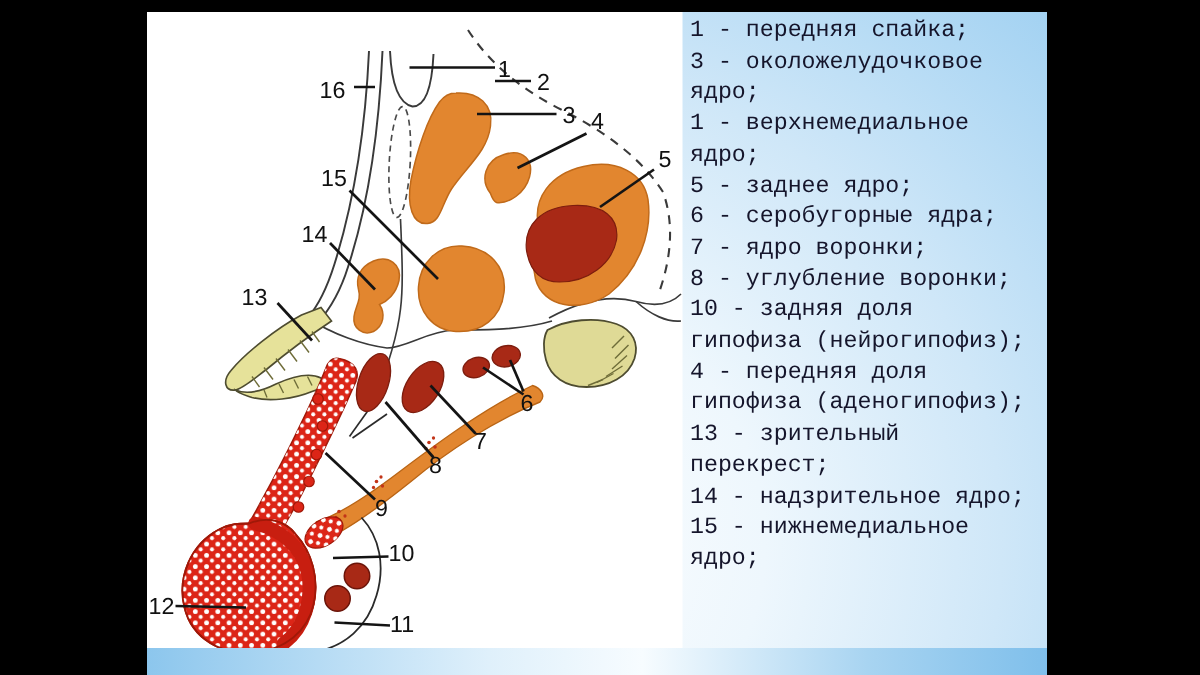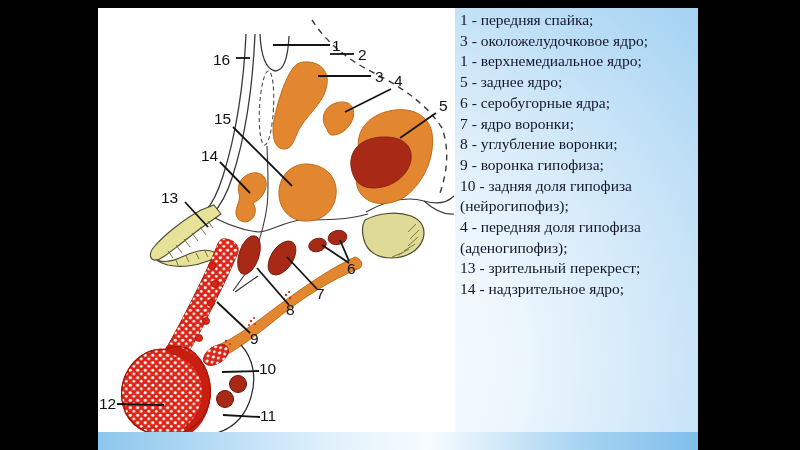--- a/index.html
+++ b/index.html
@@ -14,21 +14,21 @@
   }
   .diagram-panel{
     position:absolute;left:0;top:0;width:357px;height:424px;background:#ffffff;
   }
   .bottom-bar{
     position:absolute;left:0;bottom:0;width:600px;height:18px;
     background:linear-gradient(90deg,#8cc6ed 0%,#dff0fb 38%,#f7fcff 55%,#a8d4f1 80%,#7fbfeb 100%);
   }
   .legend{
     position:absolute;left:362px;top:2px;width:232px;
-    font-family:Liberation Serif, serif;
+    font-family:Liberation Mono, monospace;
     font-size:15.5px;line-height:20.7px;color:#15152b;
   }
   .legend .entry{margin:0;padding:0;}
   svg text.lbl{
     font-family:"Liberation Sans",sans-serif;
     font-size:15.5px;fill:#111;
   }
 </style>
 </head>
 <body>
@@ -204,21 +204,21 @@
   </div>
 
   <div class="legend">
     <div class="entry">1 - передняя спайка;</div>
     <div class="entry">3 - околожелудочковое ядро;</div>
     <div class="entry">1 - верхнемедиальное ядро;</div>
     <div class="entry">5 - заднее ядро;</div>
     <div class="entry">6 - серобугорные ядра;</div>
     <div class="entry">7 - ядро воронки;</div>
     <div class="entry">8 - углубление воронки;</div>
-    <div class="entry">9 - воронка гипофиза;</div>
     <div class="entry">10 - задняя доля гипофиза (нейрогипофиз);</div>
     <div class="entry">4 - передняя доля гипофиза (аденогипофиз);</div>
     <div class="entry">13 - зрительный перекрест;</div>
     <div class="entry">14 - надзрительное ядро;</div>
+    <div class="entry">15 - нижнемедиальное ядро;</div>
   </div>
 
   <div class="bottom-bar"></div>
 </div>
 
 </body></html>

